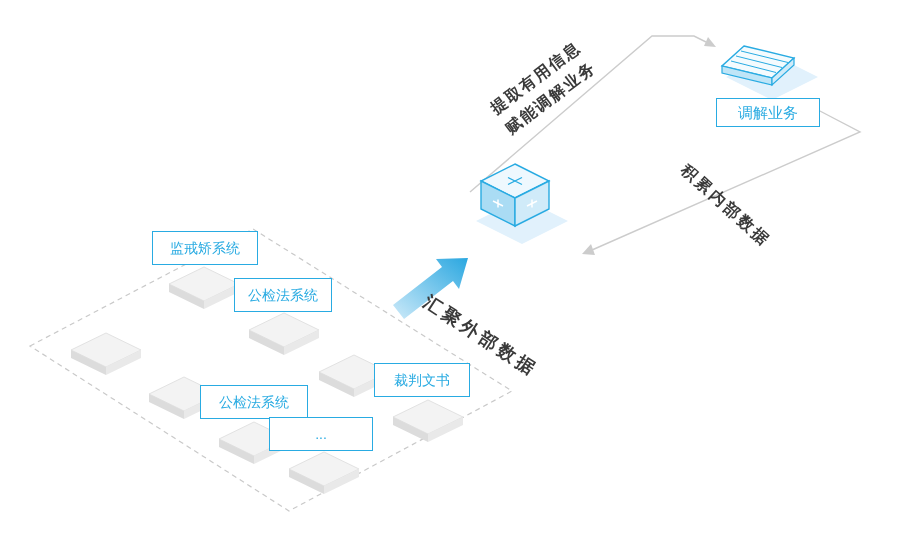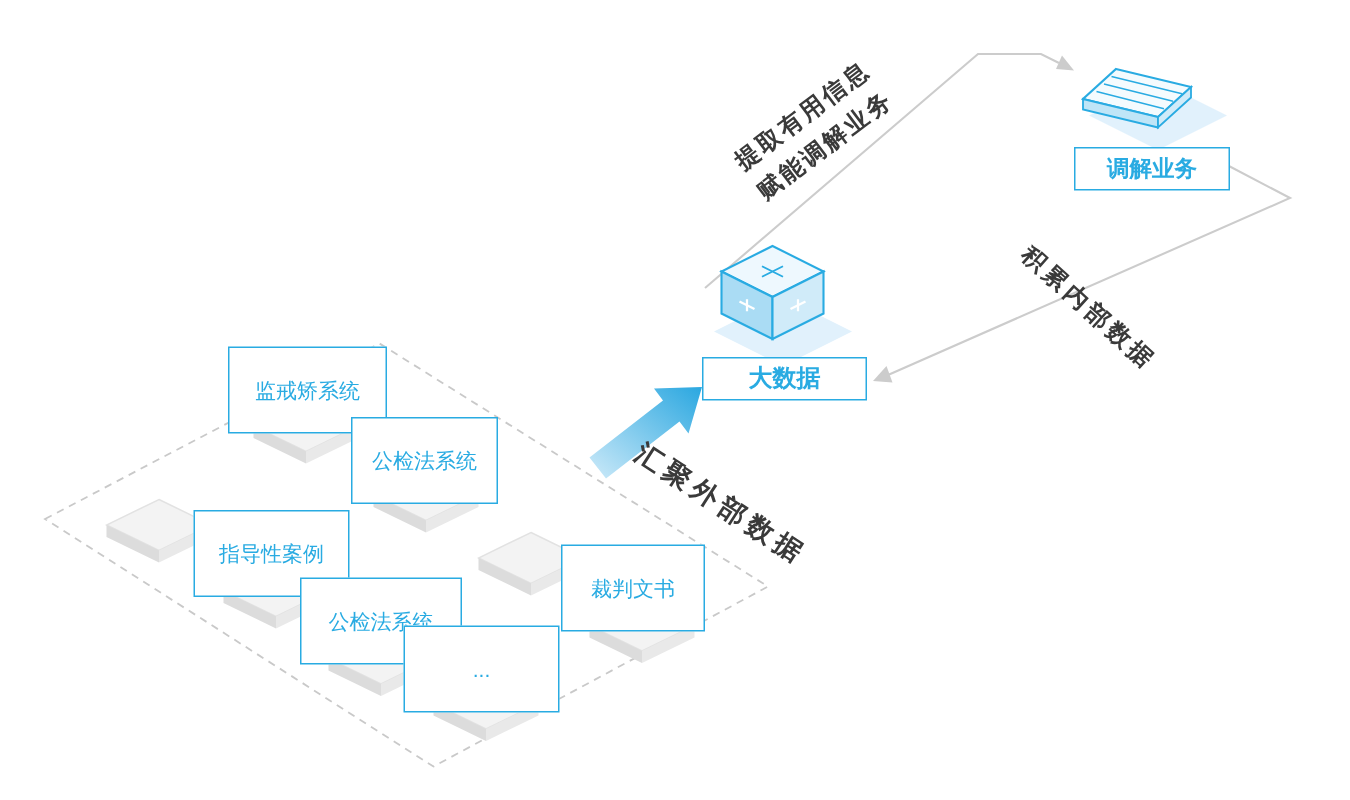--- a/index.html
+++ b/index.html
@@ -7,27 +7,27 @@
     position: relative; width: 900px; height: 533px; background: #ffffff;
     font-family: "Liberation Sans", "DejaVu Sans", sans-serif; overflow: hidden;
   }
   .connector-layer { position: absolute; left: 0; top: 0; z-index: 0; }
   .slab { position: absolute; z-index: 1; }
   .icon-layer { position: absolute; z-index: 2; }
   .node-box {
     position: absolute; z-index: 3; background: #ffffff;
     border: 1px solid #29abe2; color: #29abe2;
     font-size: 14px; line-height: 24px; height: 24px;
-    text-align: center; white-space: nowrap; padding: 16px 6px;
+    text-align: center; white-space: nowrap; padding: 4px 6px;
     box-sizing: content-box;
   }
   .main-box {
     position: absolute; z-index: 3; background: #ffffff;
     border: 1px solid #29abe2; color: #29abe2;
-    font-size: 16px; font-weight: bold; line-height: 27px; height: 27px;
+    font-size: 16px; font-weight: normal; line-height: 27px; height: 27px;
     text-align: center; white-space: nowrap;
   }
   .flow-text {
     position: absolute; z-index: 4; color: #3a3a3a; font-weight: bold;
     white-space: nowrap;
   }
   .flow-aggregate { left: 432px; top: 290px; font-size: 18px; letter-spacing: 4px;
     transform: rotate(33deg); transform-origin: 0 0; }
   .flow-extract { left: 500px; top: 95px; font-size: 16px; letter-spacing: 2px;
     line-height: 25px; transform: rotate(-37deg); transform-origin: left center; }
@@ -82,36 +82,34 @@
     </svg>
   <svg class="slab" style="left:218px; top:421px" width="72" height="46" viewBox="0 0 72 46">
       <use href="#slab-shape"></use>
     </svg>
   <svg class="slab" style="left:288px; top:451px" width="72" height="46" viewBox="0 0 72 46">
       <use href="#slab-shape"></use>
     </svg>
 
   <div class="node-box" style="left:152px; top:231px; width:92px">监戒矫系统</div>
   <div class="node-box" style="left:234px; top:278px; width:84px">公检法系统</div>
-  <div class="node-box" style="left:129px; top:340px; width:90px">指导性案例</div>
   <div class="node-box" style="left:374px; top:363px; width:82px">裁判文书</div>
   <div class="node-box" style="left:200px; top:385px; width:94px">公检法系统</div>
   <div class="node-box" style="left:269px; top:417px; width:90px">...</div>
 
   <svg class="icon-layer" style="left:474px; top:160px" width="96" height="92" viewBox="0 0 96 92">
     <polygon points="48,38 94,61 48,84 2,61" fill="#d9eefb" opacity="0.8"></polygon>
     <polygon points="41,4 75,21 41,38 7,21" fill="#eef8fe" stroke="#29abe2" stroke-width="1.4"></polygon>
     <polygon points="7,21 41,38 41,66 7,49" fill="#aadcf4" stroke="#29abe2" stroke-width="1.4"></polygon>
     <polygon points="41,38 75,21 75,49 41,66" fill="#d0ebf9" stroke="#29abe2" stroke-width="1.4"></polygon>
     <path d="M34,17.5 L48,24.5 M48,17.5 L34,24.5" stroke="#29abe2" stroke-width="1.3" fill="none"></path>
     <path d="M19,41 L29,46 M24,39.5 L24,47.5" stroke="#ffffff" stroke-width="1.5" fill="none"></path>
     <path d="M53,46 L63,41 M58,39.5 L58,47.5" stroke="#ffffff" stroke-width="1.5" fill="none"></path>
   </svg>
 
-  <div class="main-box" style="left:468px; top:238px; width:108px">大数据</div>
 
   <svg class="icon-layer" style="left:720px; top:40px" width="100" height="62" viewBox="0 0 100 62">
     <polygon points="52,14 98,37 52,60 6,37" fill="#d9eefb" opacity="0.8"></polygon>
     <polygon points="24,6 74,18 52,38 2,26" fill="#f4fbfe" stroke="#29abe2" stroke-width="1.4"></polygon>
     <polygon points="2,26 52,38 52,45 2,33" fill="#bfe5f7" stroke="#29abe2" stroke-width="1.2"></polygon>
     <polygon points="52,38 74,18 74,25 52,45" fill="#d0ebf9" stroke="#29abe2" stroke-width="1.2"></polygon>
     <path d="M21,11 L68,22.5 M16,16 L62,27.5 M11,21 L56,32.5" stroke="#29abe2" stroke-width="1" fill="none"></path>
   </svg>
 
   <div class="main-box" style="left:716px; top:98px; width:102px; font-size:15px">调解业务</div>

